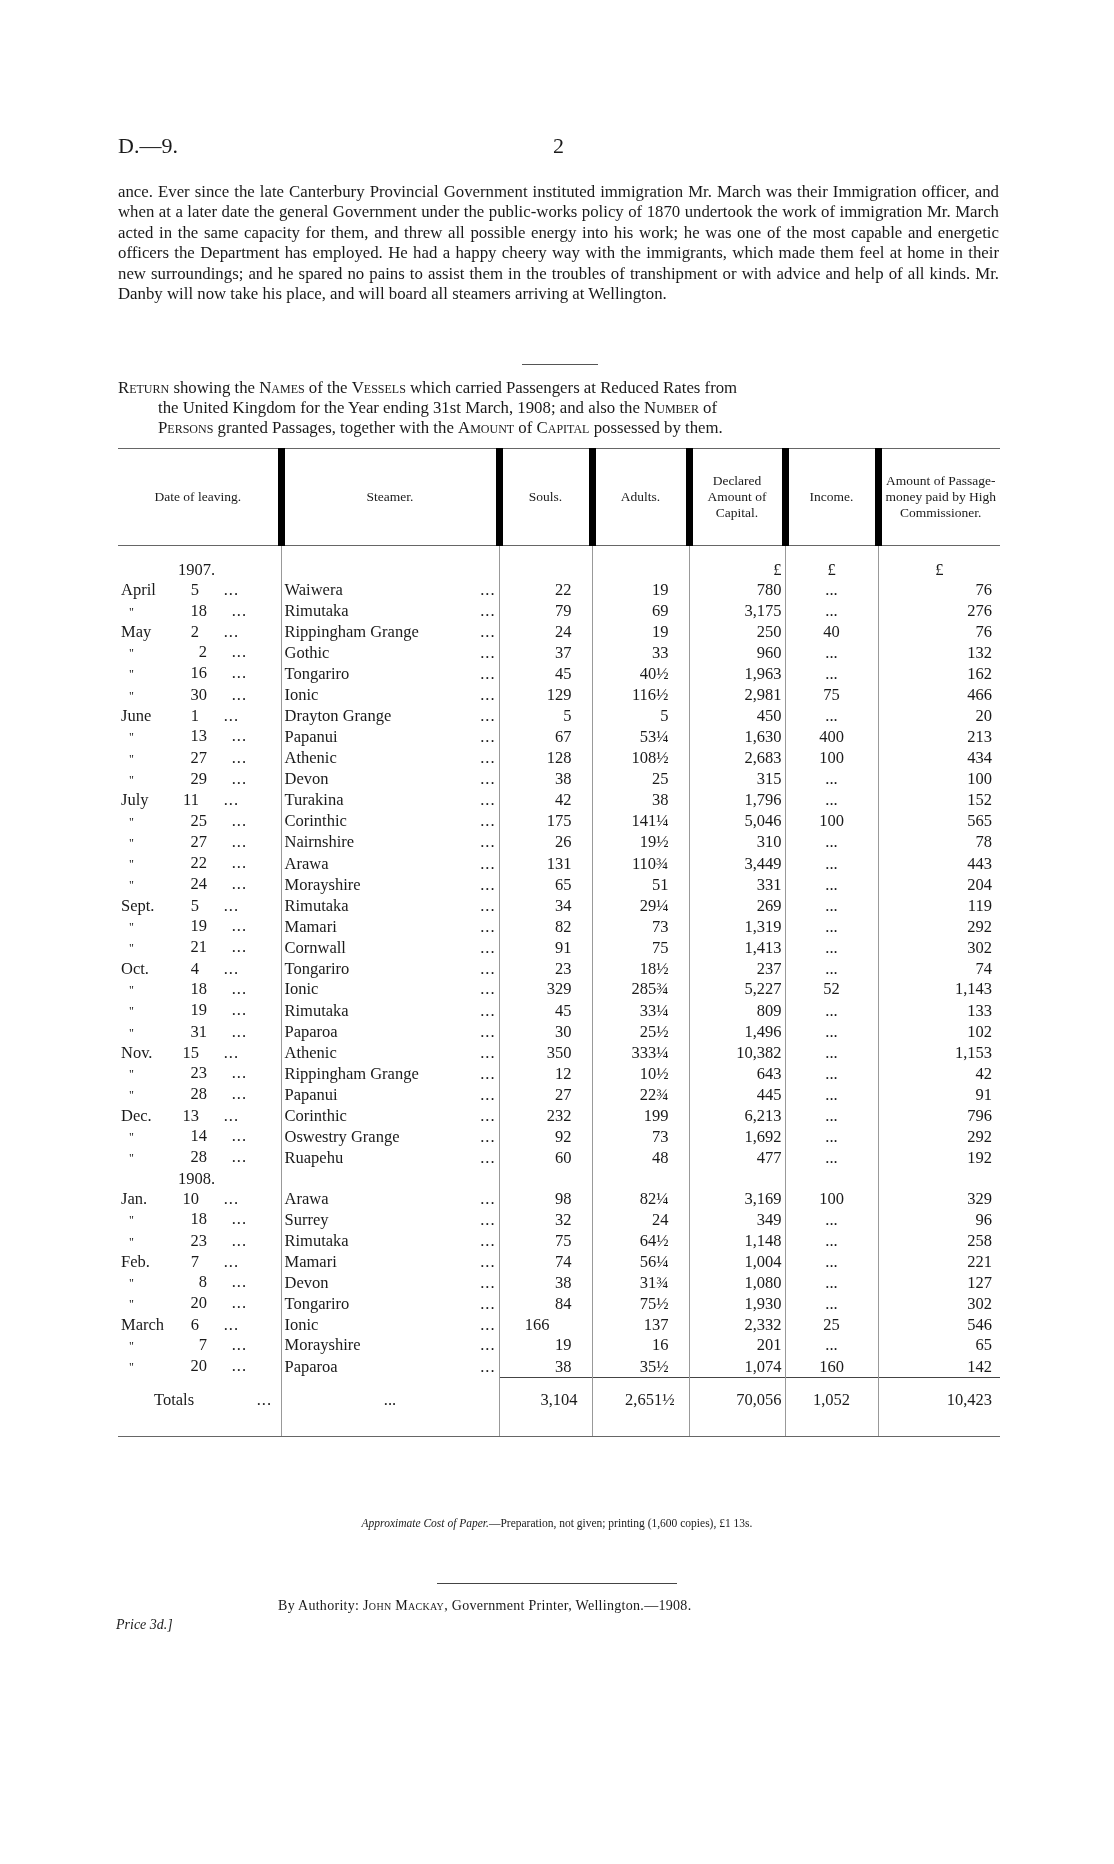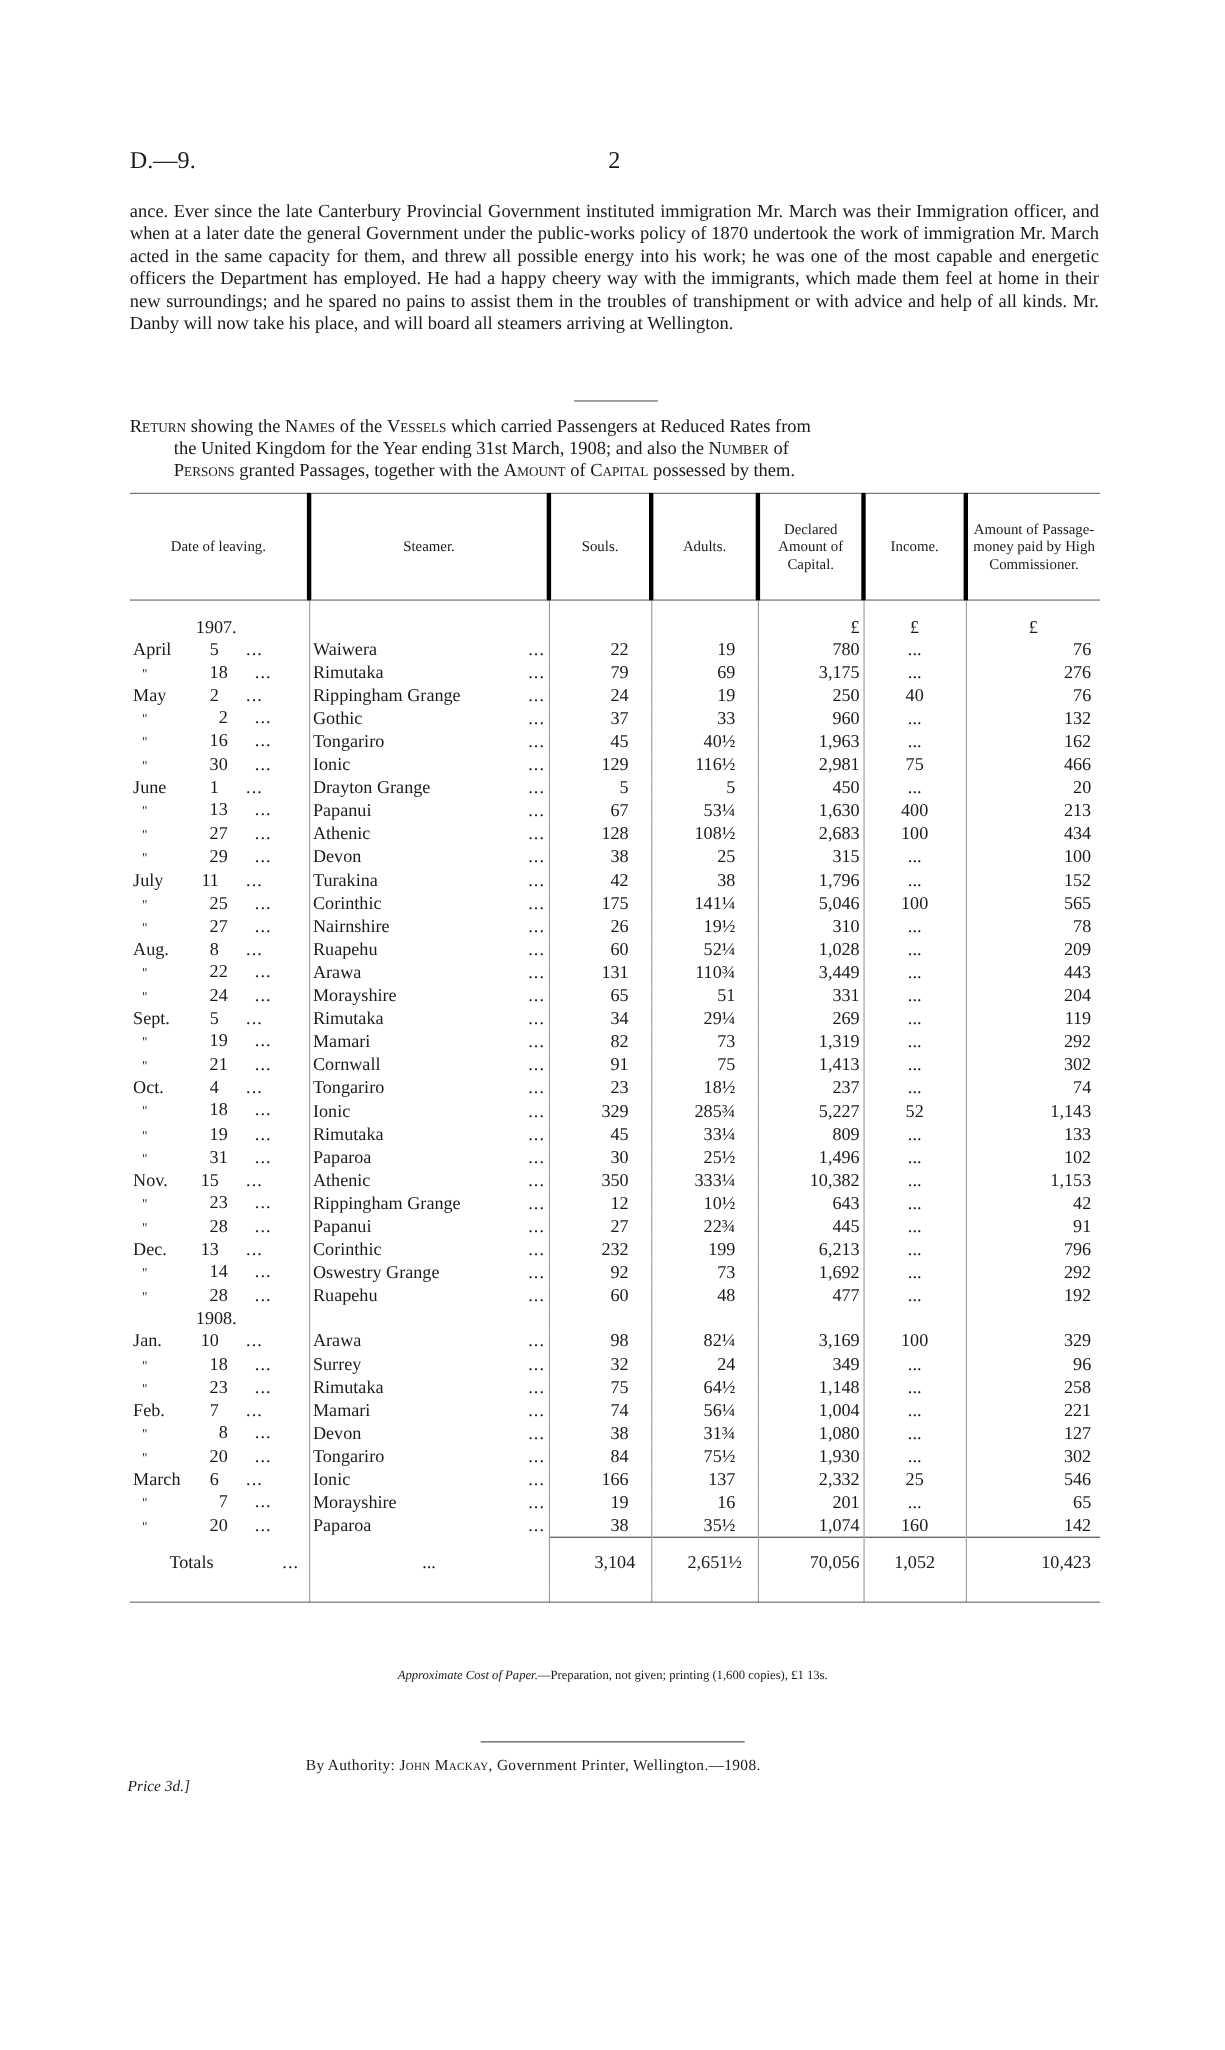--- a/index.html
+++ b/index.html
@@ -6,21 +6,21 @@
   body { width: 1114px; height: 1864px; position: relative; font-family: "Liberation Serif", "DejaVu Serif", serif; color: #1a1a1a; overflow: hidden; }
   .runhead { position: absolute; top: 133px; left: 118px; width: 880px; height: 30px; font-size: 22px; }
   .runhead .code { position: absolute; left: 0; top: 0; }
   .runhead .pnum { position: absolute; left: 435px; top: 0; }
   .para { position: absolute; top: 182px; left: 118px; width: 881px; font-size: 16.8px; line-height: 20.4px; text-align: justify; }
   .rule-short { position: absolute; top: 364px; left: 522px; width: 76px; border-top: 1.5px solid #555; }
   .caption { position: absolute; top: 378px; left: 118px; width: 881px; font-size: 16.8px; line-height: 20px; text-align: justify; }
   .caption .sc { font-variant: small-caps; }
   .caption .l2 { padding-left: 40px; }
   table.ret { position: absolute; top: 448px; left: 118px; width: 882px; border-collapse: collapse; font-size: 16.5px; }
-  table.ret th { font-weight: normal; font-size: 13.5px; line-height: 16px; vertical-align: middle; height: 92px; border-left: 1px solid #888; border-right: 4px solid #000000; padding: 2px 3px; }
+  table.ret th { font-weight: normal; font-size: 13.5px; line-height: 16px; vertical-align: middle; height: 92px; border-left: 1px solid #888; border-right: 7px solid #000000; padding: 2px 3px; }
   table.ret thead tr { border-top: 1px solid #666; border-bottom: 1px solid #666; }
   table.ret th:first-child { border-left: none; }
   table.ret th:last-child { border-right: none; }
   table.ret td { border-left: 1px solid #999; border-right: 1px solid #999; padding: 0 3px; line-height: 20.3px; height: 20.3px; white-space: nowrap; }
   table.ret td:first-child { border-left: none; }
   table.ret td:last-child { border-right: none; }
   .num { text-align: right; }
   .cen { text-align: center; }
   .month { display: inline-block; width: 52px; }
   .ditto { display: inline-block; width: 52px; text-align: left; padding-left: 8px; font-size: 12px; }
@@ -209,29 +209,20 @@
       <tr>
         <td><span class="ditto">"</span><span class="day">27</span><span class="dots">...</span></td>
         <td><span class="ship-name">Nairnshire</span><span class="ship-dots">...</span></td>
         <td class="num" style="padding-right: 20px;">26</td>
         <td class="num" style="padding-right: 20px;">19½</td>
         <td class="num">310</td>
         <td class="cen">...</td>
         <td class="num" style="padding-right: 8px;">78</td>
       </tr>
       <tr>
-        <td><span class="month">Aug.</span><span class="day">8</span><span class="dots">...</span></td>
-        <td><span class="ship-name">Ruapehu</span><span class="ship-dots">...</span></td>
-        <td class="num" style="padding-right: 20px;">60</td>
-        <td class="num" style="padding-right: 20px;">52¼</td>
-        <td class="num">1,028</td>
-        <td class="cen">...</td>
-        <td class="num" style="padding-right: 8px;">209</td>
-      </tr>
-      <tr>
         <td><span class="ditto">"</span><span class="day">22</span><span class="dots">...</span></td>
         <td><span class="ship-name">Arawa</span><span class="ship-dots">...</span></td>
         <td class="num" style="padding-right: 20px;">131</td>
         <td class="num" style="padding-right: 20px;">110¾</td>
         <td class="num">3,449</td>
         <td class="cen">...</td>
         <td class="num" style="padding-right: 8px;">443</td>
       </tr>
       <tr>
         <td><span class="ditto">"</span><span class="day">24</span><span class="dots">...</span></td>
@@ -418,21 +409,21 @@
         <td><span class="ship-name">Tongariro</span><span class="ship-dots">...</span></td>
         <td class="num" style="padding-right: 20px;">84</td>
         <td class="num" style="padding-right: 20px;">75½</td>
         <td class="num">1,930</td>
         <td class="cen">...</td>
         <td class="num" style="padding-right: 8px;">302</td>
       </tr>
       <tr>
         <td><span class="month">March</span><span class="day">6</span><span class="dots">...</span></td>
         <td><span class="ship-name">Ionic</span><span class="ship-dots">...</span></td>
-        <td class="num" style="padding-right: 20px;">166</td>
+        <td class="num" style="padding-right: 20px; text-align: center;">166</td>
         <td class="num" style="padding-right: 20px;">137</td>
         <td class="num">2,332</td>
         <td class="cen">25</td>
         <td class="num" style="padding-right: 8px;">546</td>
       </tr>
       <tr>
         <td><span class="ditto">"</span><span class="day">7</span><span class="dots">...</span></td>
         <td><span class="ship-name">Morayshire</span><span class="ship-dots">...</span></td>
         <td class="num" style="padding-right: 20px;">19</td>
         <td class="num" style="padding-right: 20px;">16</td>

